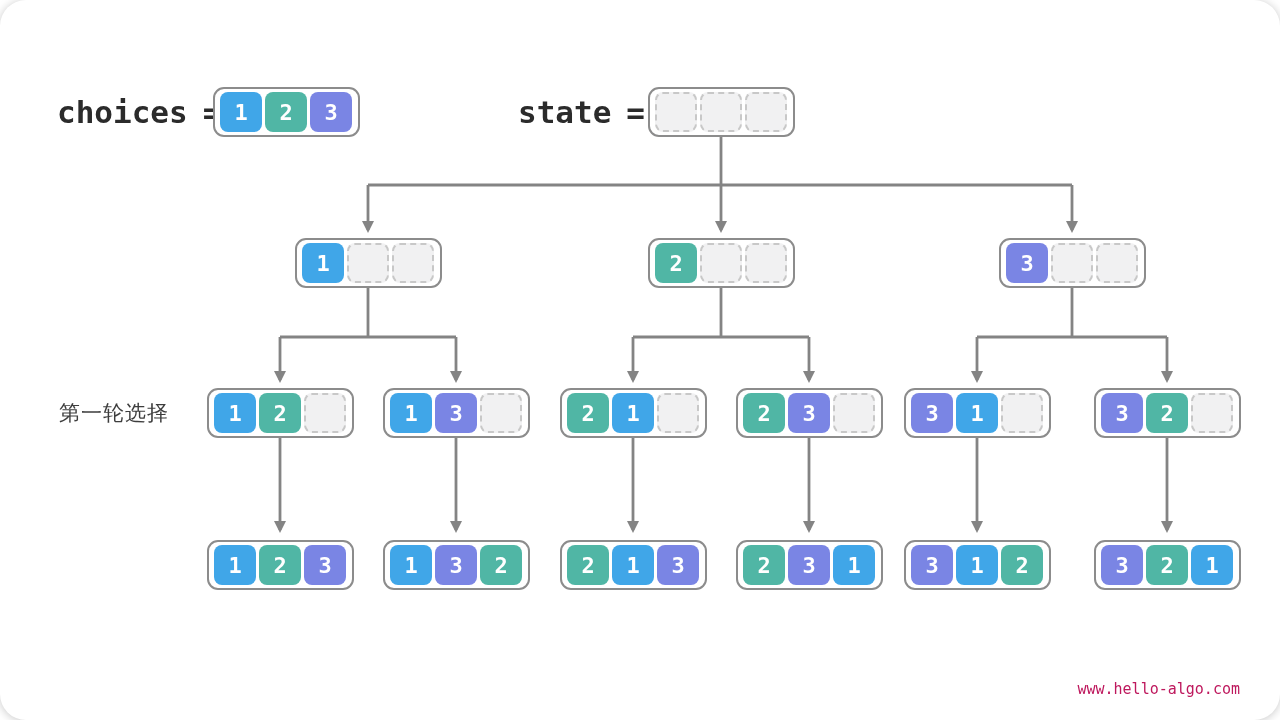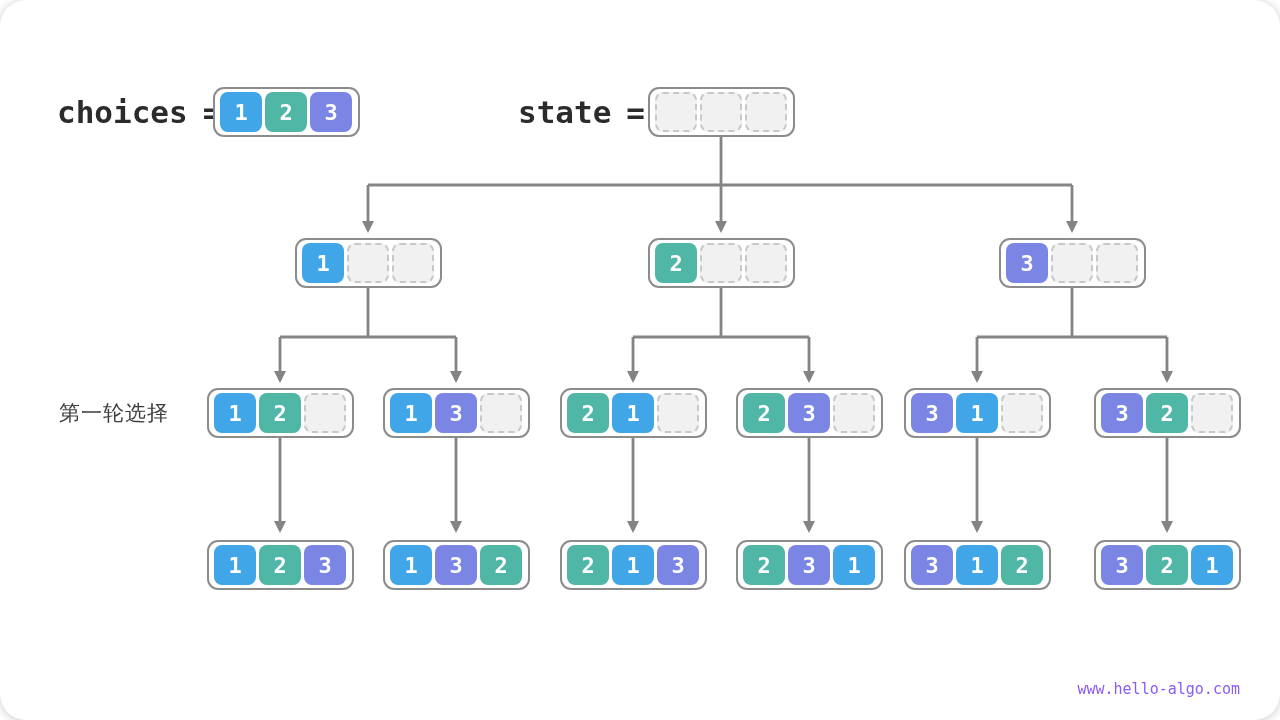--- a/index.html
+++ b/index.html
@@ -83,21 +83,21 @@
   .cell.empty {
     background: #F1F1F2;
     border: 2px dashed #C8C8C8;
   }
   .watermark {
     position: absolute;
     right: 40px;
     bottom: 22px;
     font-family: "DejaVu Sans Mono", monospace;
     font-size: 15px;
-    color: #8b5cf6;
+    color: #be185d;
   }
 </style>
 </head>
 <body>
 
 <div class="card">
 
   <svg id="connectors" viewBox="0 0 1280 720" xmlns="http://www.w3.org/2000/svg">
     <defs>
       <marker id="ah" markerUnits="userSpaceOnUse" markerWidth="12" markerHeight="12" viewBox="0 0 12 12" refX="9" refY="6" orient="auto">

